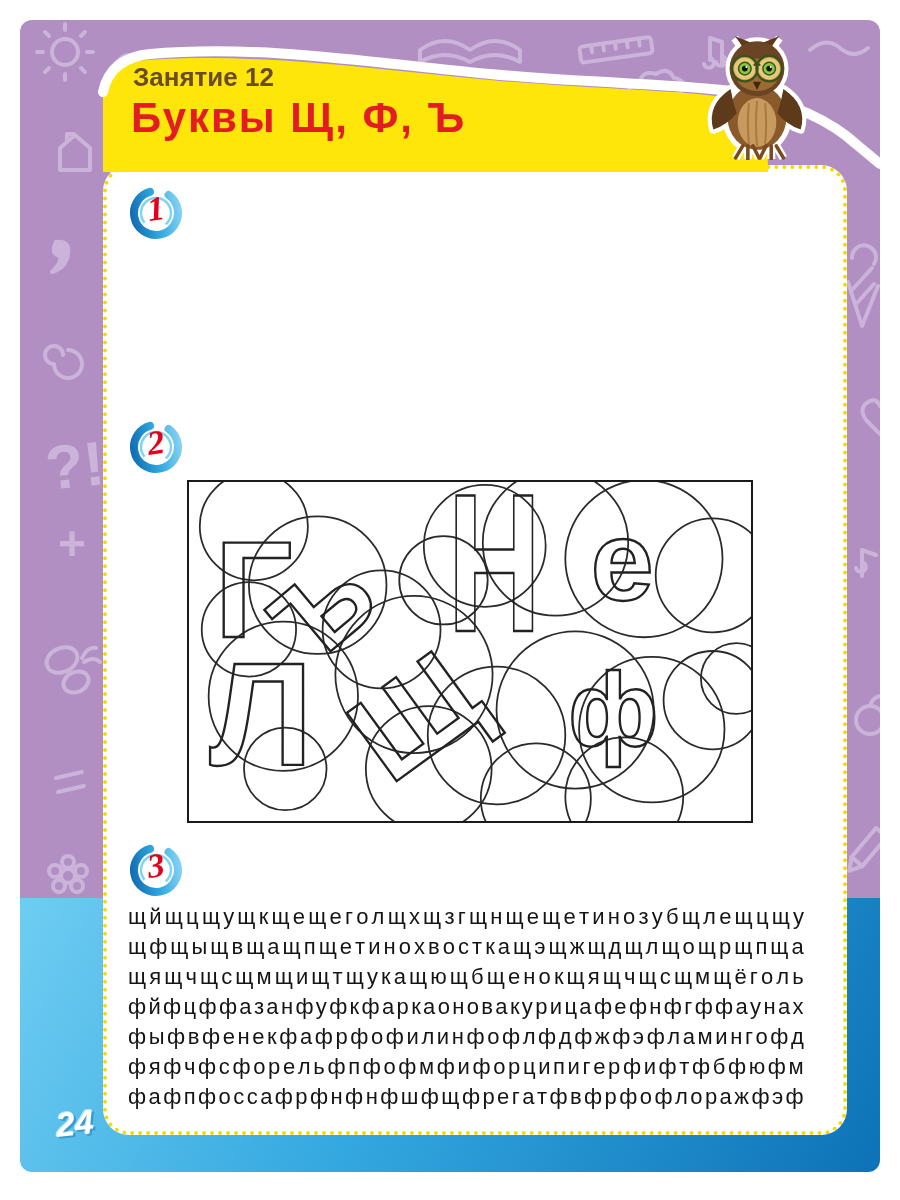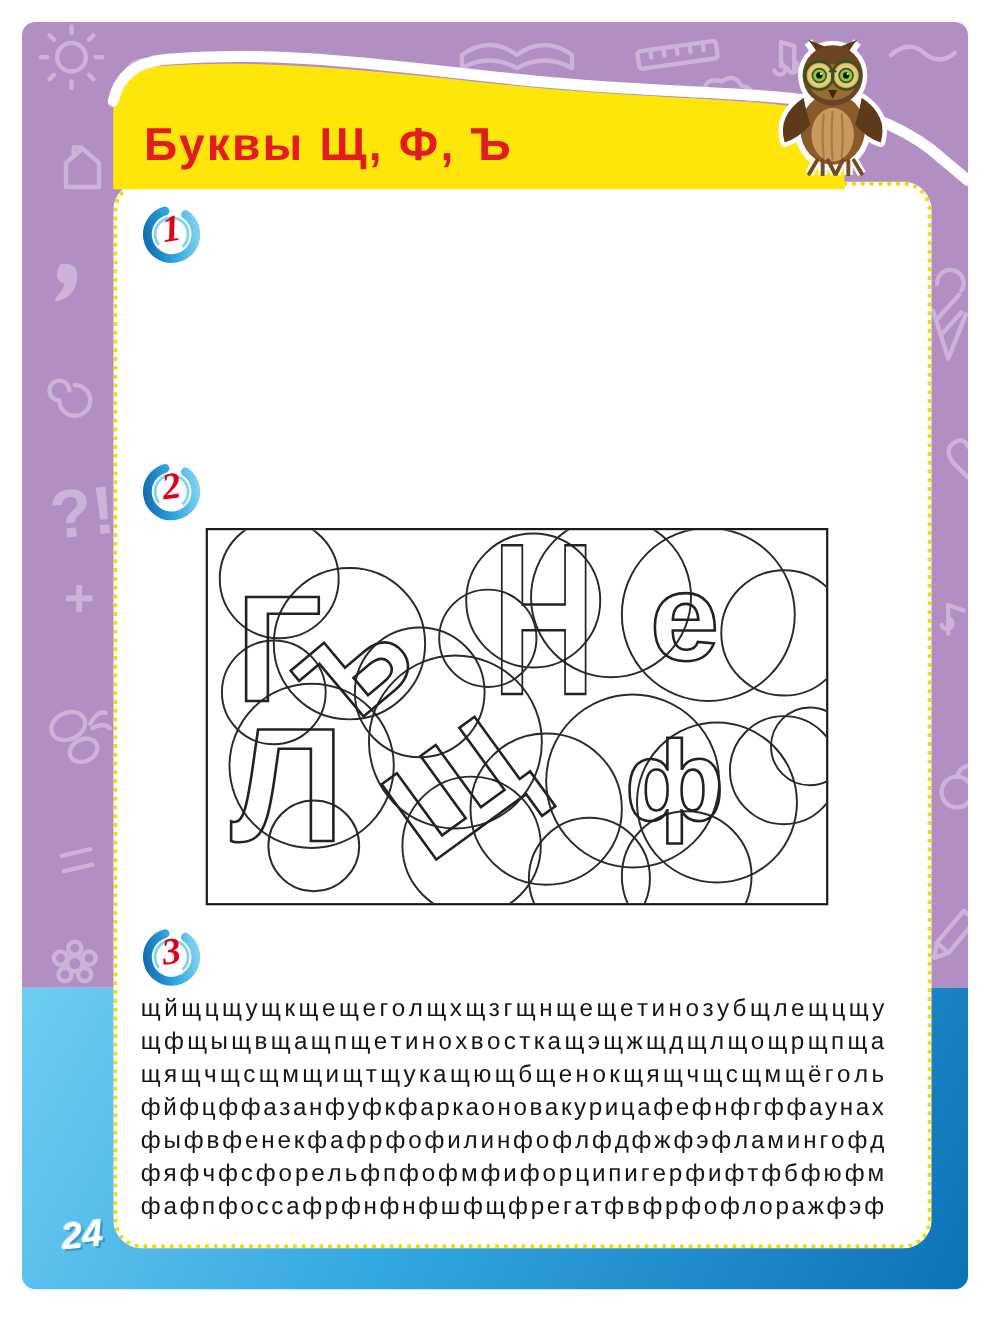--- a/index.html
+++ b/index.html
@@ -12,21 +12,21 @@
         background:linear-gradient(118deg,#6fcdf2 0%,#34a8e0 45%,#0d72b7 100%);
         border-radius:0 0 12px 12px;}
   .doodles{position:absolute;left:20px;top:20px;width:860px;height:878px;pointer-events:none;}
   
   .panel{position:absolute;left:103px;top:165px;width:744px;height:970px;background:#fff;
         border:4px dotted #f3dc00;border-radius:26px;box-sizing:border-box;z-index:3;}
   
   .head-svg{position:absolute;left:20px;top:20px;width:860px;height:170px;z-index:4;}
   .lesson-label{position:absolute;left:133px;top:62px;z-index:5;font-weight:bold;
         font-size:26px;color:#6b4c2a;}
-  .page-title{position:absolute;left:131px;top:107px;z-index:5;font-weight:bold;
+  .page-title{position:absolute;left:131px;top:94px;z-index:5;font-weight:bold;
         font-size:42px;color:#e31b23;letter-spacing:2px;}
   .owl{position:absolute;left:706px;top:28px;width:102px;height:132px;z-index:6;}
   
   .ex{position:absolute;z-index:5;}
   .badge{position:absolute;width:54px;height:54px;}
   .badge svg{position:absolute;left:0;top:0;width:54px;height:54px;}
   .badge .num{position:absolute;left:0;top:4px;width:54px;text-align:center;
         font-family:"Liberation Serif",serif;font-style:italic;font-weight:bold;
         font-size:34px;color:#e3001b;transform:rotate(-8deg);}
   .instr{position:absolute;font-weight:bold;font-size:21px;color:#111;line-height:27px;
@@ -110,20 +110,21 @@
   </svg>
 
   <div class="blue-band"></div>
 
   <div class="panel"></div>
 
   <svg class="head-svg" viewBox="0 0 860 170">
     <path d="M83 152 L83 78 Q83 42 128 40 C240 32 360 50 470 60 C570 69 660 70 710 78 Q745 84 747 112 L748 152 Z" fill="#ffe60a"></path>
     <path d="M83 72 Q90 38 130 34 C245 24 360 44 470 54 C575 64 672 64 718 72 C772 82 812 102 836 124 L860 144" fill="none" stroke="#ffffff" stroke-width="10" stroke-linecap="round"></path>
   </svg>
+  <div class="lesson-label">Занятие 12</div>
   <div class="page-title">Буквы Щ, Ф, Ъ</div>
 
   <svg class="owl" viewBox="0 0 100 130">
     <g fill="#fff" stroke="#fff" stroke-width="8" stroke-linejoin="round">
       <circle cx="50" cy="40" r="27"></circle>
       <ellipse cx="50" cy="88" rx="30" ry="33"></ellipse>
       <path d="M24 60 Q0 76 7 100 Q20 96 30 84 Z"></path>
       <path d="M76 60 Q100 76 93 100 Q80 96 70 84 Z"></path>
       <path d="M28 10 L40 26 M72 10 L60 26"></path>
       <path d="M36 116 l-7 12 M41 116 l0 13 M46 116 l6 12 M59 116 l-6 12 M64 116 l0 13 M69 116 l7 12"></path>

